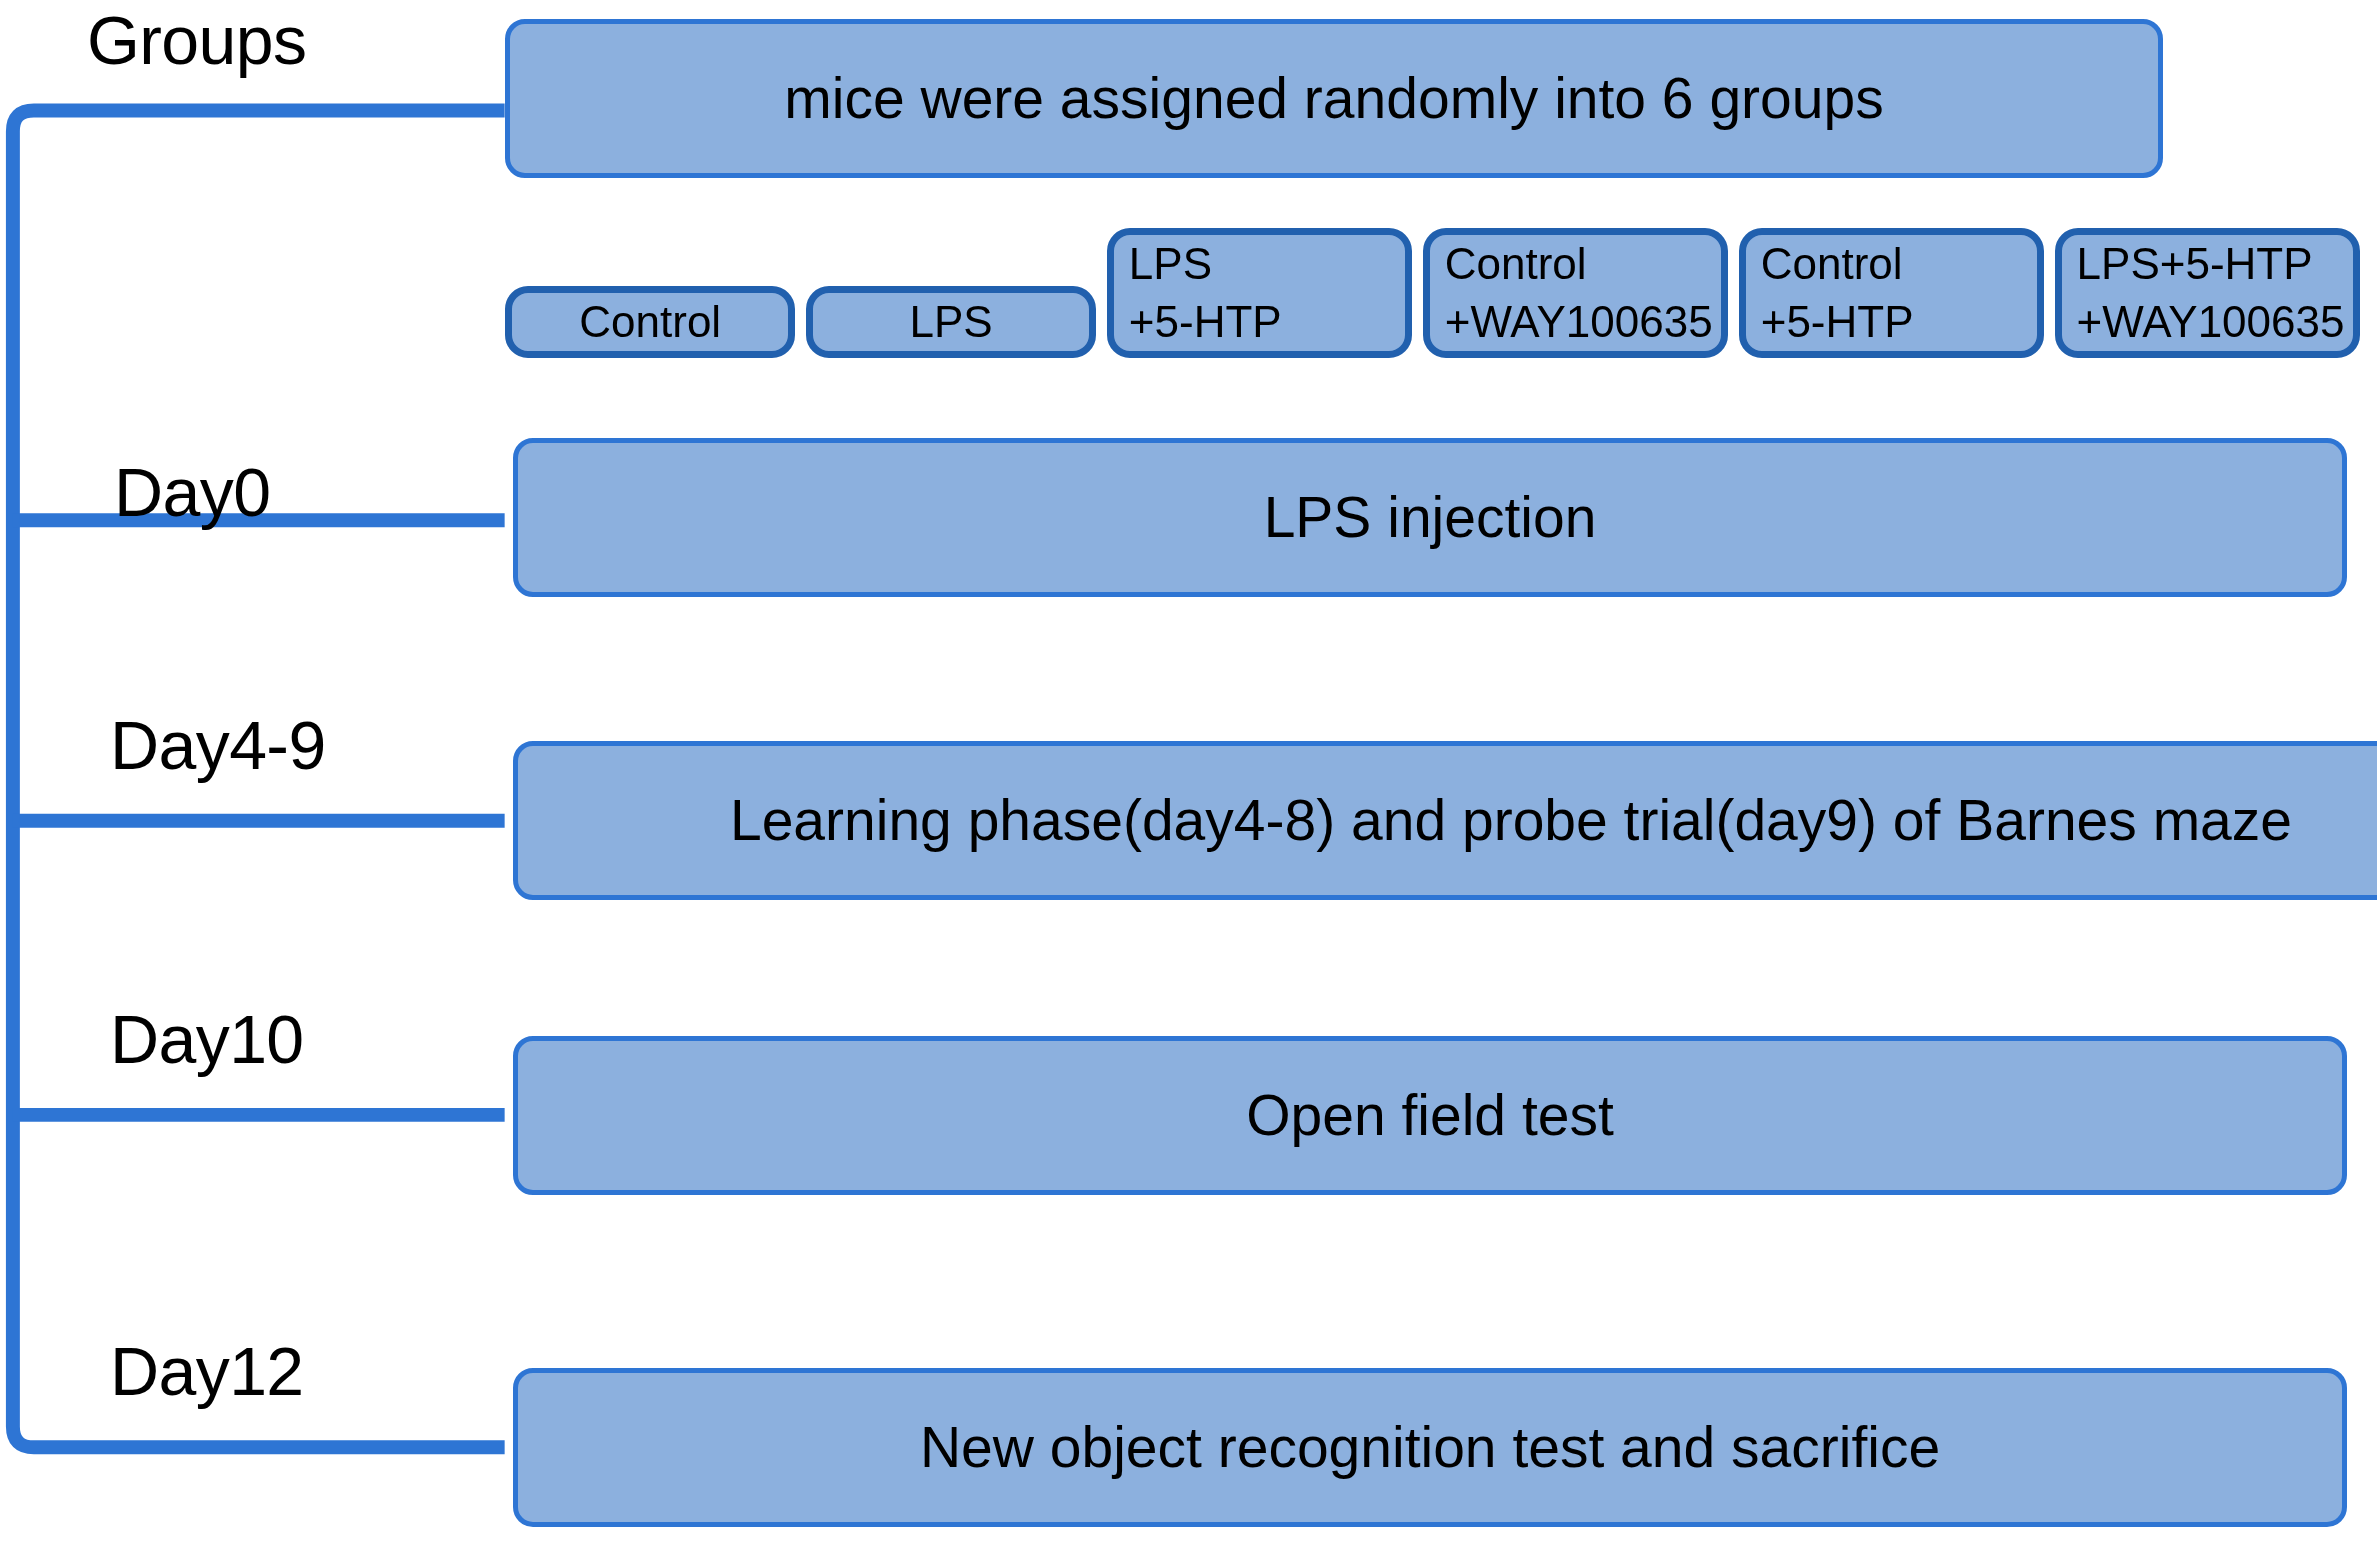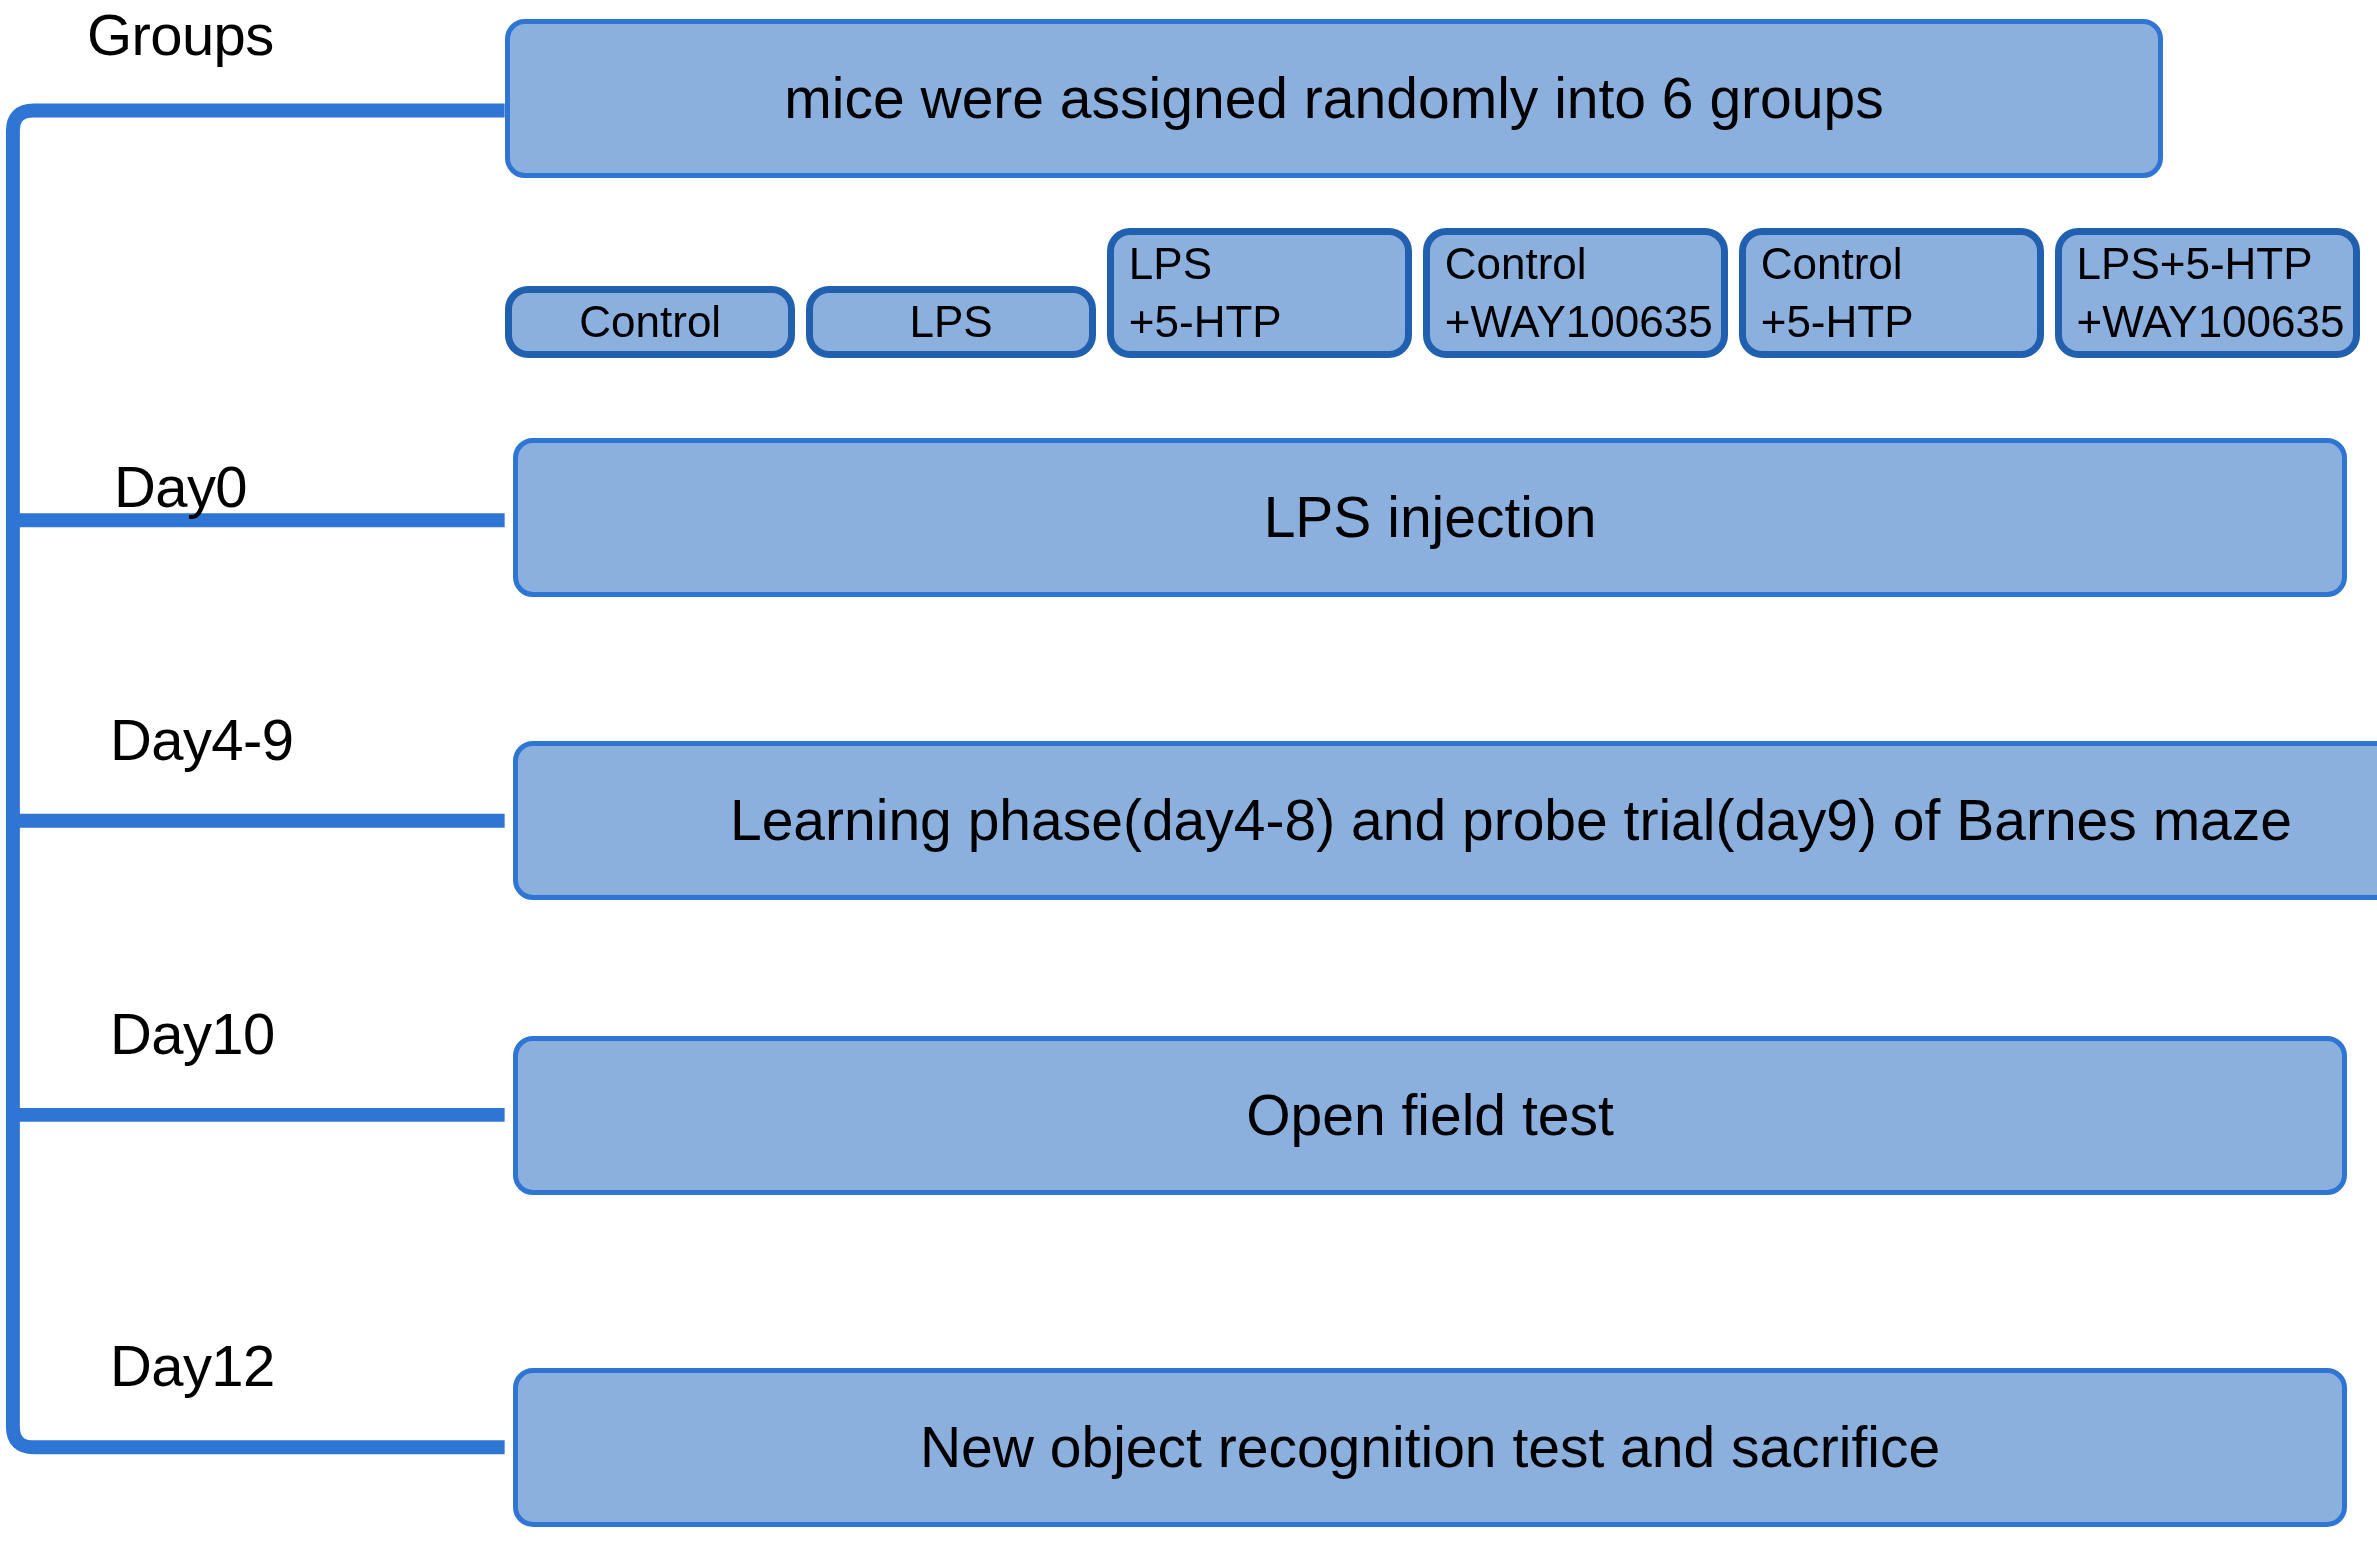--- a/index.html
+++ b/index.html
@@ -29,21 +29,21 @@
     height: 1545px;
     pointer-events: none;
   }
 
   
   .stage-label {
     position: absolute;
     color: #000000;
     font-family: "Liberation Sans", sans-serif;
     font-weight: 400;
-    font-size: 58px;
+    font-size: 68px;
     line-height: 1;
     white-space: nowrap;
     letter-spacing: -0.6px;
   }
 
   
   .banner {
     position: absolute;
     box-sizing: border-box;
     background: #8CB0DE;

